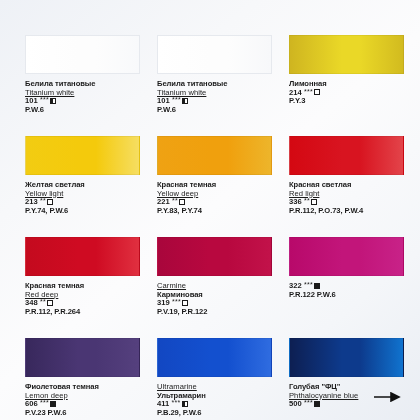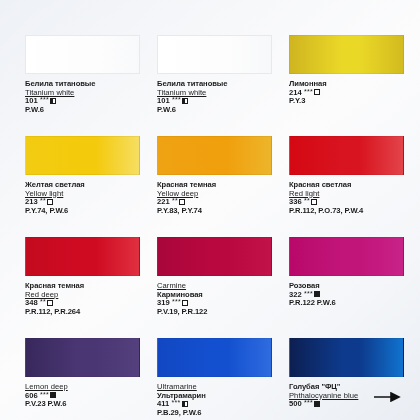--- a/index.html
+++ b/index.html
@@ -124,28 +124,28 @@
         <div class="info">
           <div class="line en">Carmine</div>
           <div class="line ru">Карминовая</div>
           <div class="line code"><span class="idx">319</span> <span class="stars">***</span><span class="opq"></span></div>
           <div class="line pig">P.V.19, P.R.122</div>
         </div>
       </div>
       <div class="cell c3 r3">
         <div class="swatch" style="background: linear-gradient(90deg, rgb(184, 9, 106) 0%, rgb(194, 21, 122) 46%, rgb(194, 21, 122) 62%, rgb(200, 34, 136) 100%);"></div>
         <div class="info">
-          <div class="line ru">Розовая</div>
           <div class="line code"><span class="idx">322</span> <span class="stars">***</span><span class="opq full"></span></div>
           <div class="line pig">P.R.122 P.W.6</div>
         </div>
       </div>
       <div class="cell c1 r4">
         <div class="swatch" style="background: linear-gradient(90deg, rgb(56, 40, 92) 0%, rgb(74, 54, 115) 46%, rgb(74, 54, 115) 62%, rgb(85, 64, 126) 100%);"></div>
         <div class="info">
+          <div class="line ru">Фиолетовая темная</div>
           <div class="line en">Lemon deep</div>
           <div class="line code"><span class="idx">606</span> <span class="stars">***</span><span class="opq full"></span></div>
           <div class="line pig">P.V.23 P.W.6</div>
         </div>
       </div>
       <div class="cell c2 r4">
         <div class="swatch" style="background: linear-gradient(90deg, rgb(18, 71, 194) 0%, rgb(19, 80, 207) 46%, rgb(19, 80, 207) 62%, rgb(47, 108, 224) 100%);"></div>
         <div class="info">
           <div class="line en">Ultramarine</div>
           <div class="line ru">Ультрамарин</div>

